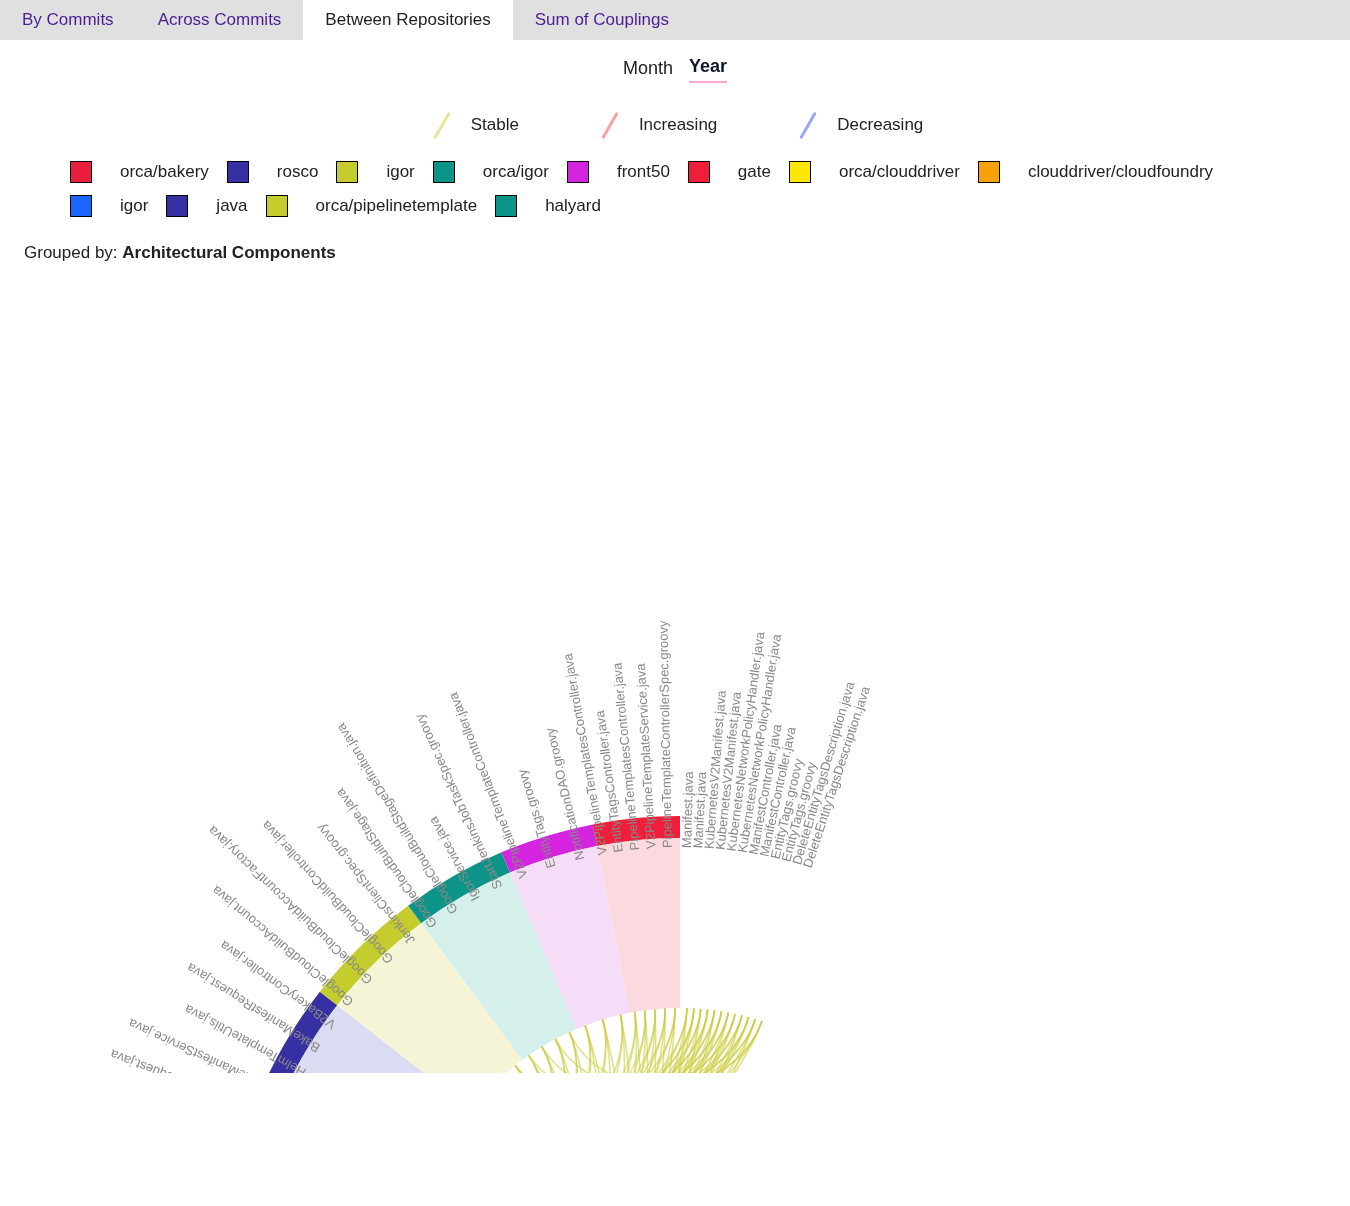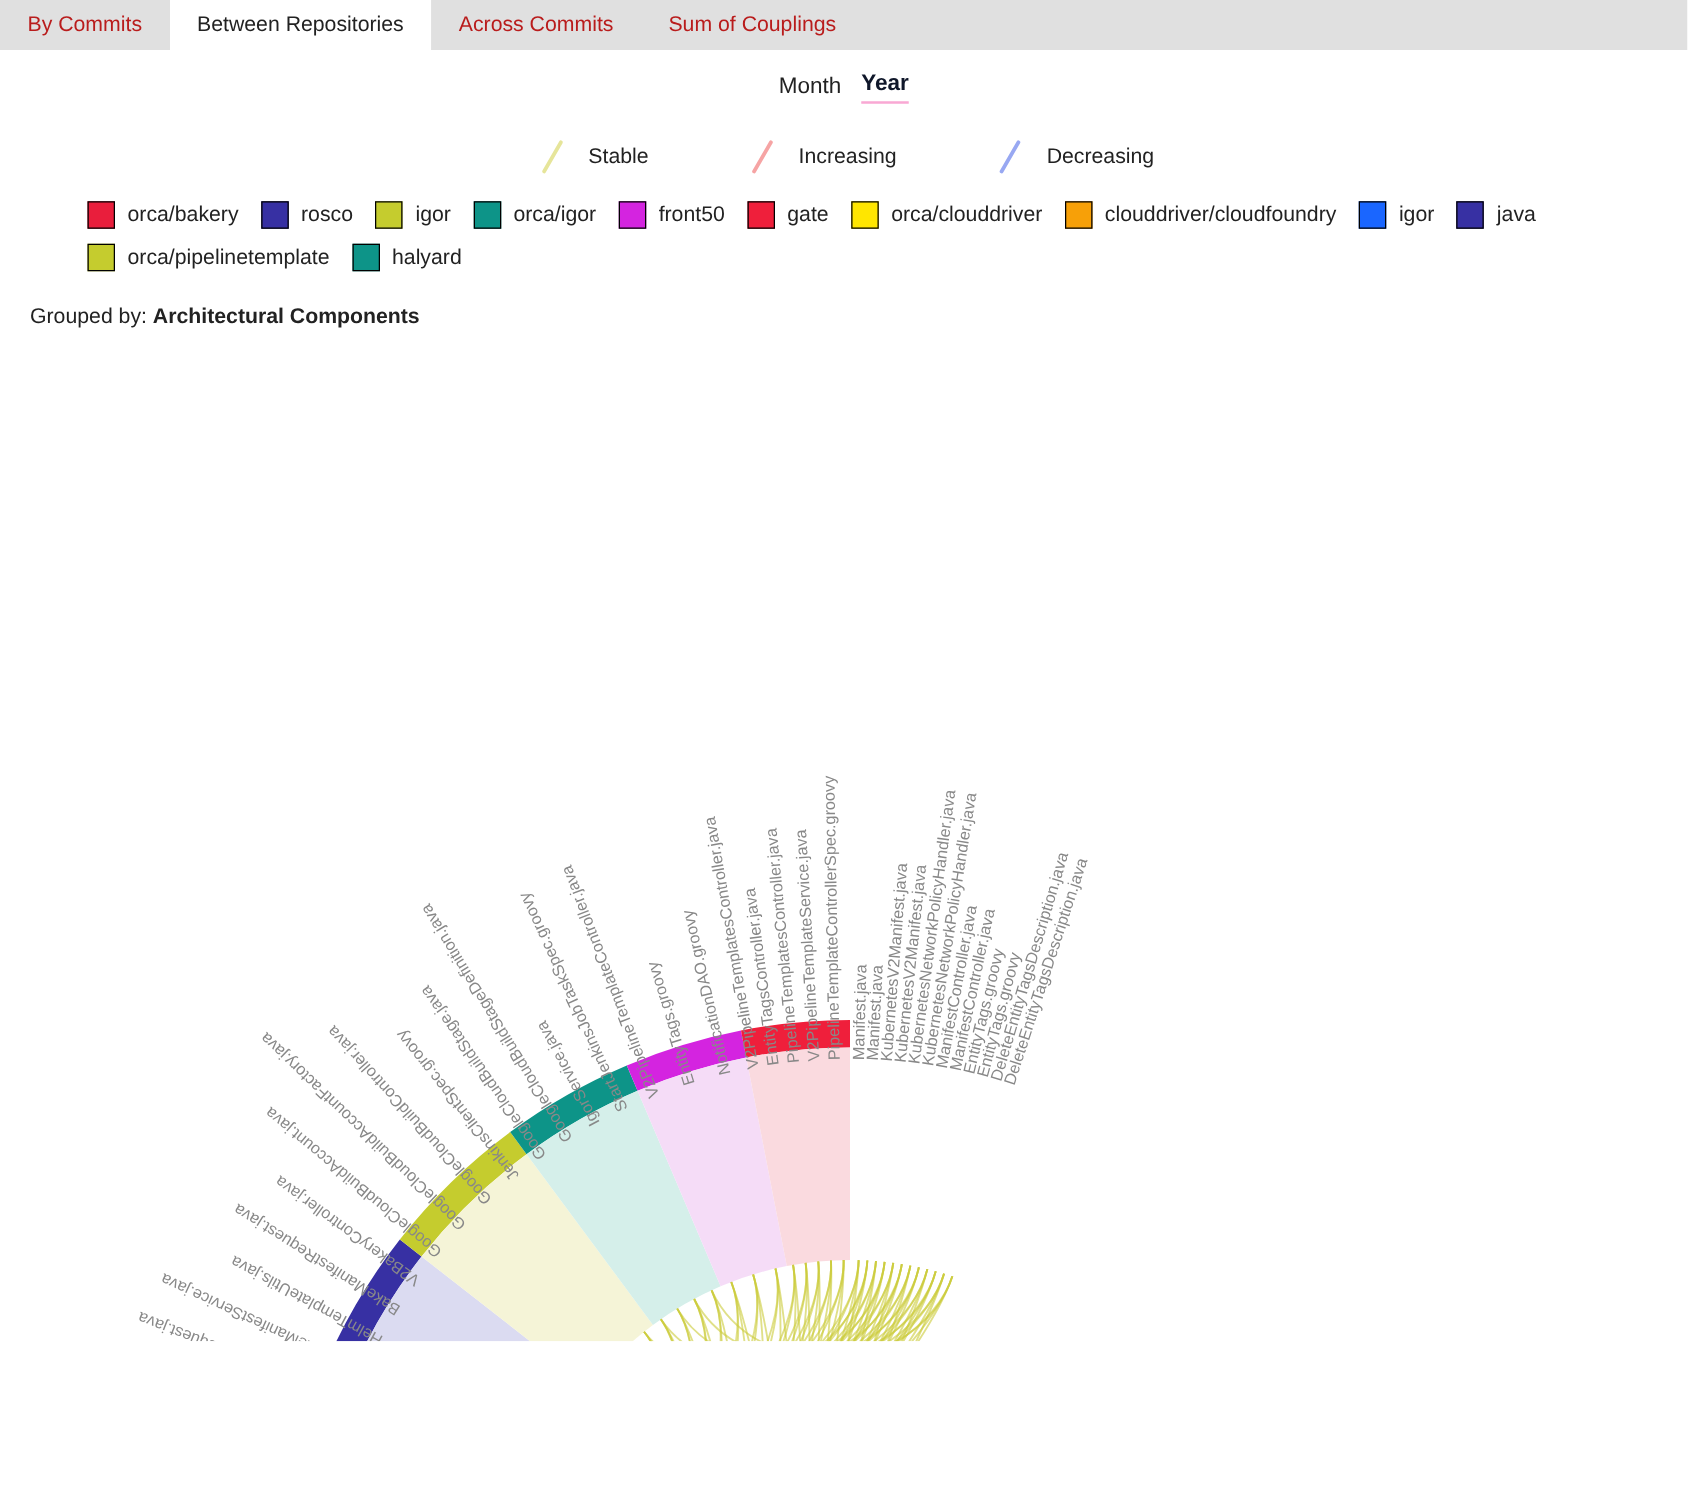--- a/index.html
+++ b/index.html
@@ -1,48 +1,48 @@
 <!DOCTYPE html>
 <html><head>
 <meta charset="utf-8">
 <style>
   * { box-sizing: border-box; margin: 0; padding: 0; }
   body { font-family: -apple-system, BlinkMacSystemFont, "Segoe UI", Helvetica, Arial, sans-serif; font-size: 14px; color: #222; background: #fff; width: 1350px; }
   
   .tabs { display: flex; background: #e0e0e0; }
-  .tab { padding: 10px 22px; font-size: 17px; color: #b91c1c; cursor: pointer; }
+  .tab { padding: 10px 22px; font-size: 17px; color: #4c1d95; cursor: pointer; }
   .tab.active { background: #fff; color: #222; font-weight: 500; }
   .tab.inactive { background: #e0e0e0; }
   
   .time-toggle { display: flex; justify-content: center; gap: 16px; margin: 16px 0 32px; font-size: 18px; align-items: flex-end; }
   .time-toggle span { cursor: pointer; padding-bottom: 4px; }
   .time-toggle .active { color: #0f172a; font-weight: 600; border-bottom: 2px solid #f9a8d4; }
   
   .trend-legend { display: flex; justify-content: center; gap: 76px; margin-bottom: 26px; }
   .trend-item { display: flex; align-items: center; gap: 14px; font-size: 17px; }
   .trend-line { width: 30px; height: 3px; border-radius: 2px; transform: rotate(-60deg); }
   .repo-legend { display: flex; flex-wrap: wrap; gap: 12px 18px; padding: 0 70px 18px; }
-  .repo-item { display: flex; align-items: center; gap: 10px; font-size: 17px; }
+  .repo-item { display: flex; align-items: center; gap: 28px; font-size: 17px; }
   .repo-swatch { width: 22px; height: 22px; border: 1px solid #000; }
   
   .grouped { font-size: 17px; padding: 8px 24px 0; }
   .grouped strong { font-weight: 700; }
   
   .chart-wrap { height: 810px; overflow: hidden; position: relative; }
   svg { display: block; }
   .seg-label { font-size: 13px; fill: #888; }
   .arc-line { fill: none; stroke: #cccb3b; stroke-width: 1.5; opacity: 0.6; }
 </style>
 </head>
 <body>
 
 <div class="tabs" id="tab-bar">
     <div class="tab inactive">By Commits</div>
+    <div class="tab inactive">Across Commits</div>
     <div class="tab active">Between Repositories</div>
-    <div class="tab inactive">Across Commits</div>
     <div class="tab inactive">Sum of Couplings</div>
   </div>
 
 <div class="time-toggle" id="time-toggle">
     <span>Month</span>
     <span class="active">Year</span>
   </div>
 
 <div class="trend-legend" id="trend-legend">
     <div class="trend-item">

